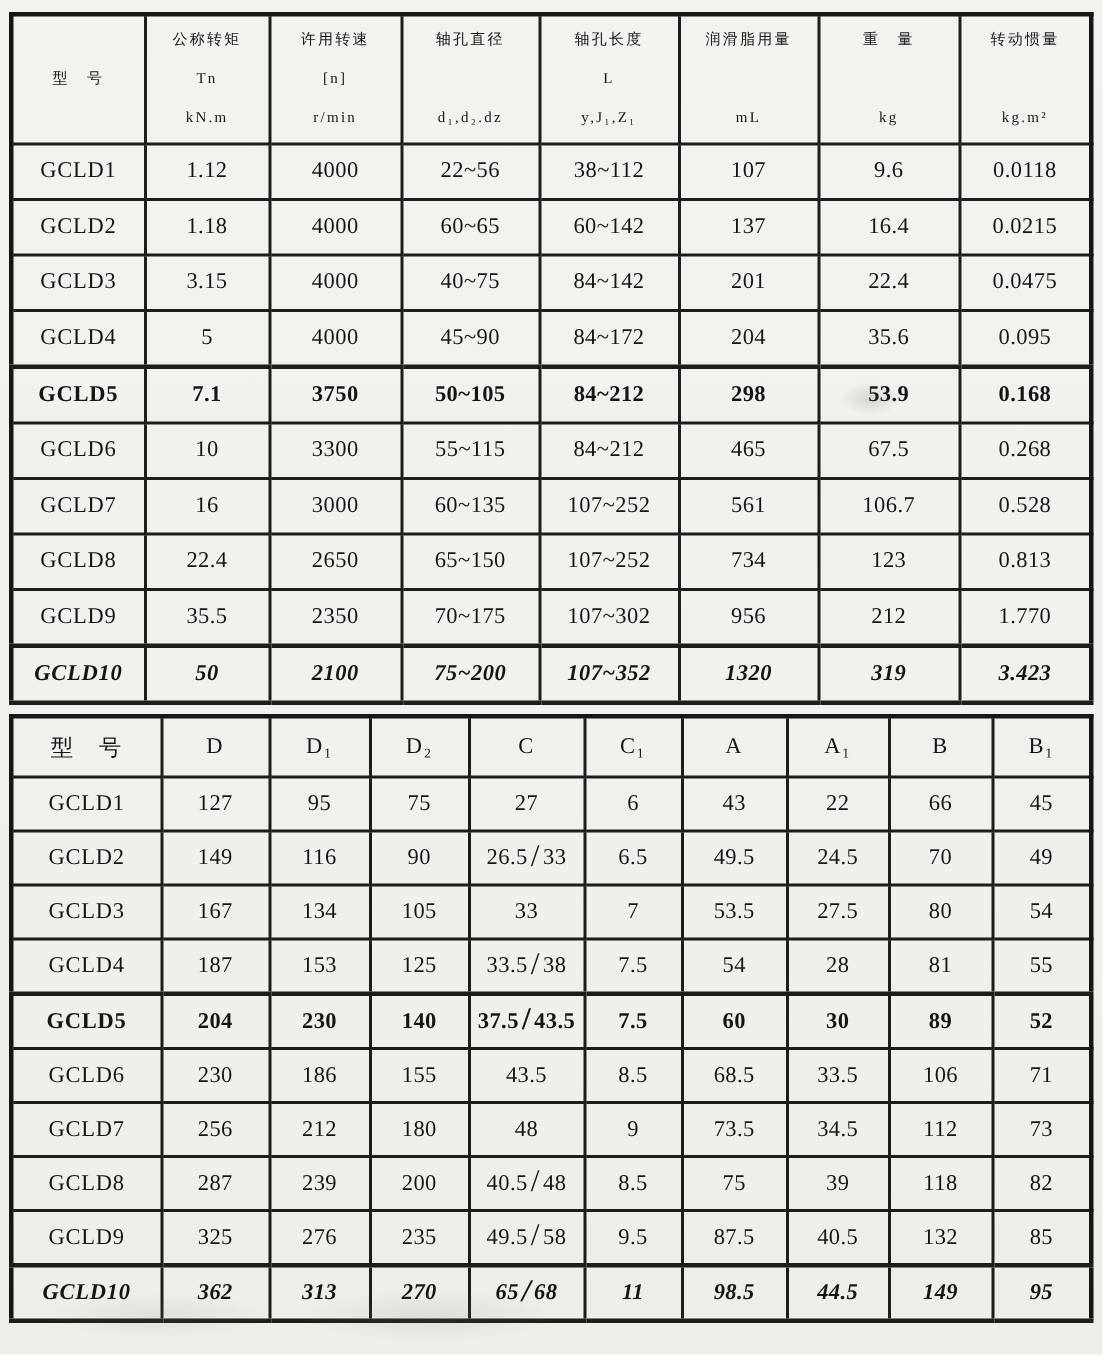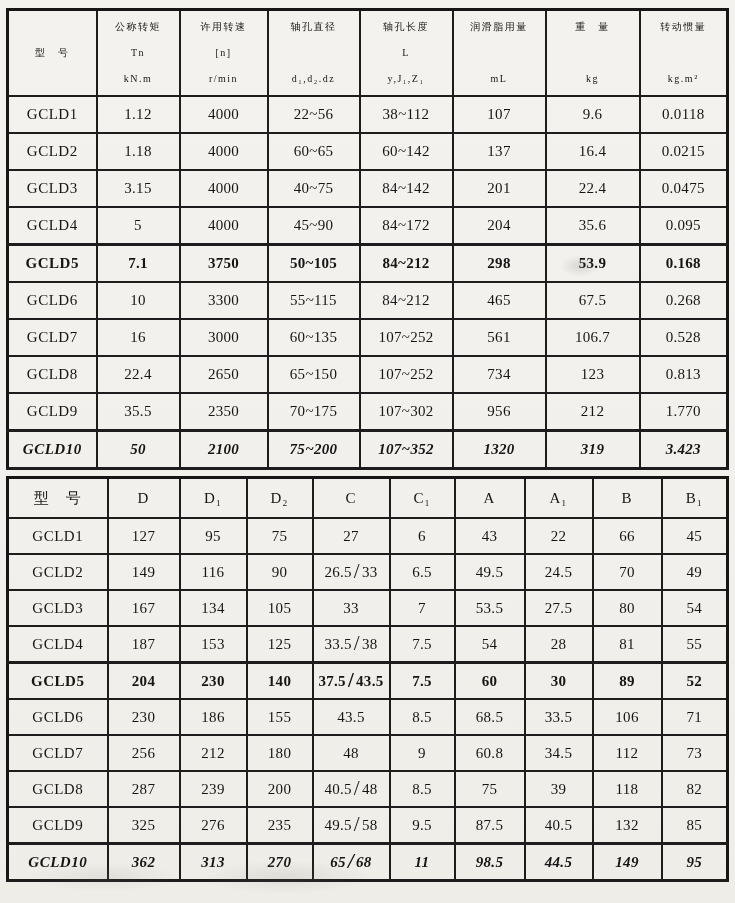--- a/index.html
+++ b/index.html
@@ -310,21 +310,21 @@
           <td class="value-cell">106</td>
           <td class="value-cell">71</td>
         </tr>
         <tr>
           <td class="model-cell">GCLD7</td>
           <td class="value-cell">256</td>
           <td class="value-cell">212</td>
           <td class="value-cell">180</td>
           <td class="value-cell">48</td>
           <td class="value-cell">9</td>
-          <td class="value-cell">60.8</td>
+          <td class="value-cell">73.5</td>
           <td class="value-cell">34.5</td>
           <td class="value-cell">112</td>
           <td class="value-cell">73</td>
         </tr>
         <tr>
           <td class="model-cell">GCLD8</td>
           <td class="value-cell">287</td>
           <td class="value-cell">239</td>
           <td class="value-cell">200</td>
           <td class="value-cell"><span>40.5</span><span class="slash">/</span><span>48</span></td>

